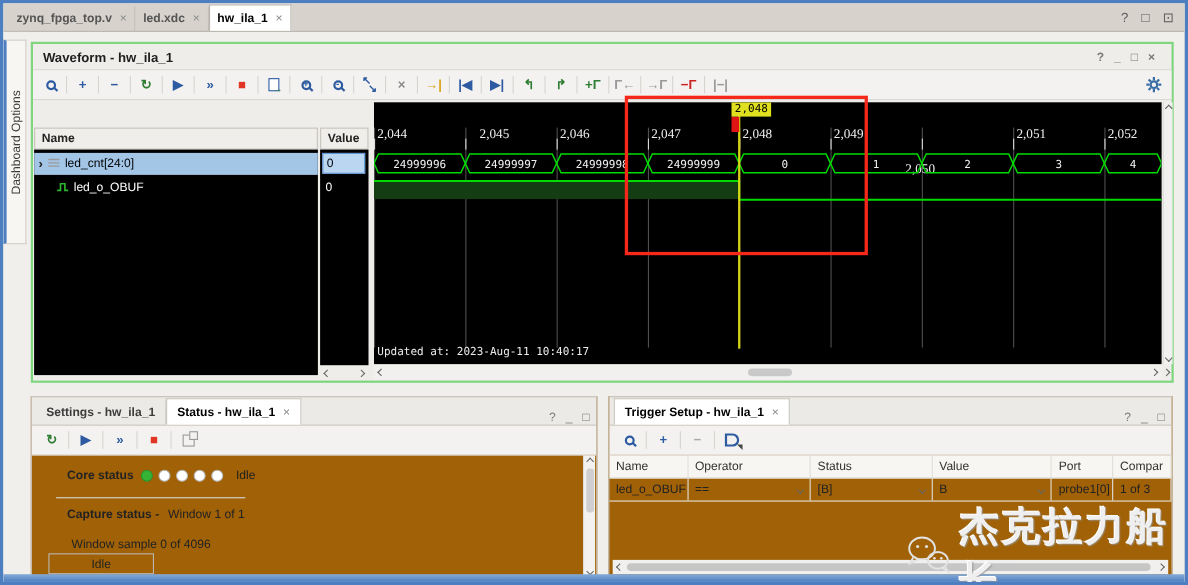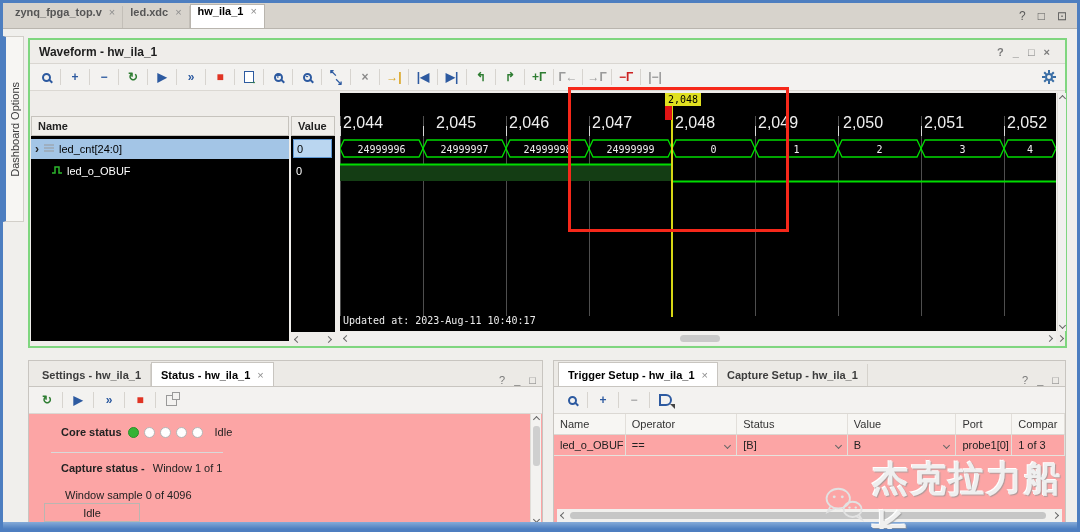--- a/index.html
+++ b/index.html
@@ -7,21 +7,21 @@
   body {
     position:relative; overflow:hidden;
     font-family:"Liberation Sans", sans-serif;
     background:#f0efec;
     border:3px solid #4d7ec0;
   }
   
   .top-tabbar { position:absolute; left:0; top:0; right:0; height:26px;
     background:#d7d3cc; border-bottom:1px solid #b9b5ae;
     display:flex; align-items:flex-end; padding-left:5px; }
-  .top-tab { height:22px; padding:0 7px; display:flex; gap:7px;
+  .top-tab { height:22px; padding:0 7px; display:flex; align-items:center; gap:7px;
     font-size:11px; font-weight:bold; color:#555; border-right:1px solid #c3bfb8; cursor:default; }
   .top-tab.active { background:#fff; color:#000; height:24px;
     border:1px solid #b9b5ae; border-bottom:none; }
   .tab-x { color:#8d8d8d; font-size:11px; font-weight:normal; }
   .win-icons { margin-left:auto; display:flex; gap:12px; padding-right:10px;
     color:#5a5a5a; font-size:12px; align-items:center; height:100%; }
   
   .dash-strip { position:absolute; left:0; top:26px; width:22px; bottom:8px; background:#f0efec; }
   .dash-tab { position:absolute; left:0; top:7px; width:21px; height:186px;
     background:#f7f6f3; border:1px solid #d2cfc9; border-left:3px solid #4d7ec0;
@@ -78,43 +78,43 @@
     gap:4px; padding-left:4px; font-size:11px; color:#fff; }
   .srow.selected { background:#a3c5e6; color:#000; }
   .srow .expander { font-size:12px; font-weight:bold; color:#222; line-height:10px; }
   .vrow { position:absolute; left:2px; height:19px; font-size:11px; color:#fff;
     display:flex; align-items:center; padding-left:3px; }
   .vrow.selected { width:39px; background:#bad6f0; border:1px solid #5f97d2; color:#000; }
   .canvas { position:absolute; left:310px; top:53px; width:716px; height:238px;
     background:#000; overflow:hidden; }
   .gridline { position:absolute; top:23px; width:1px; height:200px; background:#4e4e4e; }
   .tickmark { position:absolute; top:33px; width:1px; height:10px; background:#d8d8d8; }
-  .ticklabel { position:absolute; top:21px; font-family:Liberation Sans, sans-serif;
-    font-size:16px; color:#efefef; white-space:nowrap; }
+  .ticklabel { position:absolute; top:21px; font-family:Liberation Serif, serif;
+    font-size:12px; color:#efefef; white-space:nowrap; }
   .busvg, .sigsvg { position:absolute; left:0; }
   .marker-line { position:absolute; left:331px; top:12px; width:2px; height:212px; background:#d6d614; }
   .trig-mark { position:absolute; left:325px; top:13px; width:7px; height:14px; background:#e01414; }
   .marker-label { position:absolute; left:325px; top:0; height:13px; line-height:13px;
     padding:0 3px; background:#e0e020; color:#000; font-family:"DejaVu Sans Mono", monospace; font-size:10px; }
   .updated { position:absolute; left:3px; top:222px; color:#ececec;
     font-family:"DejaVu Sans Mono", monospace; font-size:10px; }
   .canvas-hscroll { position:absolute; left:310px; top:292px; width:716px; height:13px;
     background:#f1f0ee; display:flex; align-items:center; }
   .canvas-hscroll .thumb { position:absolute; left:340px; width:40px; height:7px; background:#c9c9c9; border-radius:4px; }
   .value-hscroll { position:absolute; left:261px; top:293px; width:44px; height:12px;
     display:flex; justify-content:space-between; align-items:center; padding:0 4px; }
   .canvas-vscroll { position:absolute; left:1027px; top:53px; width:9px; height:238px;
     background:#f1f0ee; border-left:1px solid #dedbd6; }
   .canvas-vscroll .chev { position:absolute; left:1.5px; }
   .corner-ar { position:absolute; left:1028px; top:296px; }
   
   .red-box { position:absolute; left:565px; top:84px; width:221px; height:145px;
     border:3px solid #f6281a; z-index:60; pointer-events:none; }
   
-  .bpanel { position:absolute; top:357px; height:165px; background:#fca5a5; border:1px solid #c8c5c0; }
+  .bpanel { position:absolute; top:357px; height:165px; background:#a16207; border:1px solid #c8c5c0; }
   .status-panel { left:25px; width:515px; }
   .trigger-panel { left:550px; width:513px; }
   .pcontent { position:relative; height:111px; font-size:11px; color:#222; }
   .core-row { position:absolute; left:32px; top:12px; display:flex; align-items:center; gap:6px; }
   .core-label { font-weight:bold; }
   .light { width:11px; height:11px; border-radius:50%; background:#fff; border:1px solid #b5b5b5; }
   .light.on { background:#35b335; border-color:#2a8f2a; }
   .sepline { position:absolute; left:22px; top:38px; width:172px; height:1px; background:#d9d9d9; }
   .cap-row { position:absolute; left:32px; top:48px; display:flex; gap:8px; align-items:center; }
   .cap-label { font-weight:bold; }
@@ -296,21 +296,21 @@
         <div class="tickmark" style="left: 249px;"></div>
         <div class="ticklabel" style="left: 252px;">2,047</div>
         <div class="gridline" style="left: 332px;"></div>
         <div class="tickmark" style="left: 332px;"></div>
         <div class="ticklabel" style="left: 335px;">2,048</div>
         <div class="gridline" style="left: 415px;"></div>
         <div class="tickmark" style="left: 415px;"></div>
         <div class="ticklabel" style="left: 418px;">2,049</div>
         <div class="gridline" style="left: 498px;"></div>
         <div class="tickmark" style="left: 498px;"></div>
-        <div class="ticklabel" style="left: 503px;">2,050</div>
+        <div class="ticklabel" style="left: 483px; margin-top: 32px;">2,050</div>
         <div class="gridline" style="left: 581px;"></div>
         <div class="tickmark" style="left: 581px;"></div>
         <div class="ticklabel" style="left: 584px;">2,051</div>
         <div class="gridline" style="left: 664px;"></div>
         <div class="tickmark" style="left: 664px;"></div>
         <div class="ticklabel" style="left: 667px;">2,052</div>
         <svg width="716" height="22" class="busvg" style="top:45px">
           <path d="M4 2 L79 2 L83 10.5 L79 19 L4 19 L0 10.5 Z" stroke="#00dc00" stroke-width="1.3" fill="none"></path>
           <text x="41.5" y="14.5" fill="#f0f0f0" font-size="10" text-anchor="middle" font-family="&quot;DejaVu Sans Mono&quot;, monospace">24999996</text>
           <path d="M87 2 L162 2 L166 10.5 L162 19 L87 19 L83 10.5 Z" stroke="#00dc00" stroke-width="1.3" fill="none"></path>
@@ -415,23 +415,20 @@
     </div>
   </div>
 </div>
 
 <div class="bpanel trigger-panel">
   <div class="ptabs">
     <div id="trigger-tabs" style="display:flex;align-items:flex-end;height:100%">
         <div class="ptab active">
           <span>Trigger Setup - hw_ila_1</span>
           <span class="tab-x">×</span>
-        </div>
-        <div class="ptab">
-          <span>Capture Setup - hw_ila_1</span>
         </div>
       </div>
     <span class="ptitle-icons" id="trigger-winicons" style="margin-left:auto;">
         <span>?</span>
         <span>_</span>
         <span>□</span>
       </span>
   </div>
   <div class="ptoolbar" id="trigger-toolbar">
       <span class="tb-icon">

